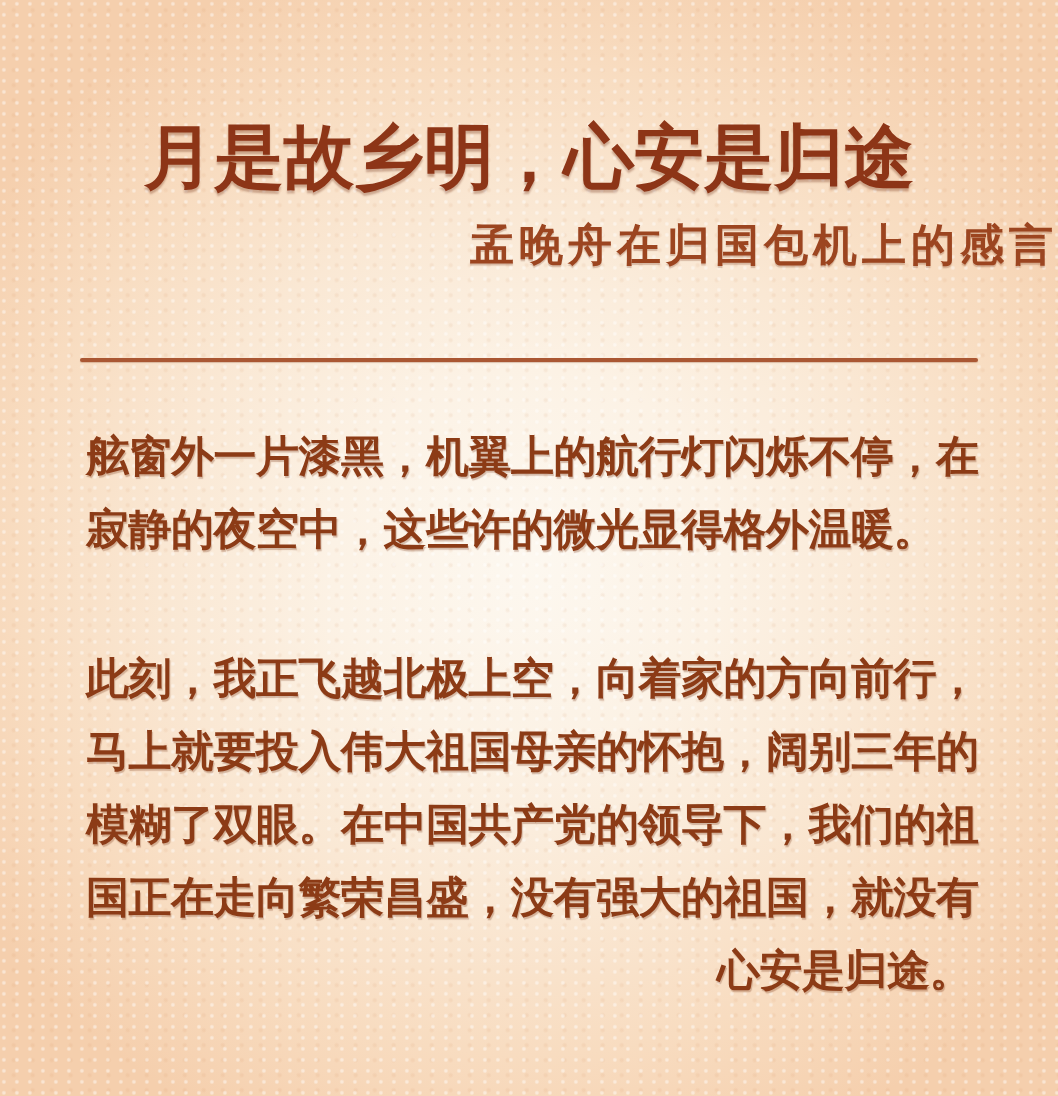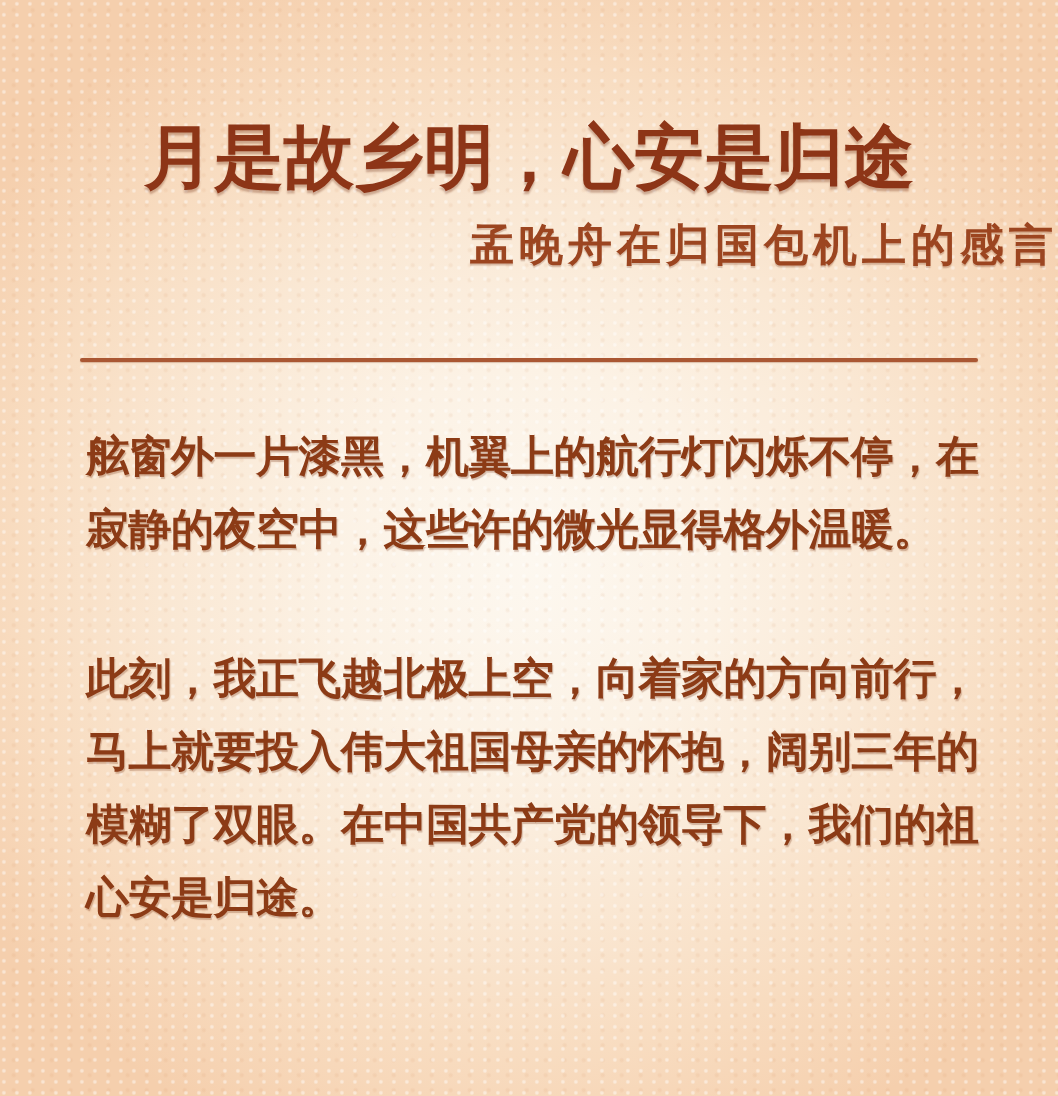--- a/index.html
+++ b/index.html
@@ -62,20 +62,21 @@
     margin: 0 auto;
   }
   .paragraph {
     margin: 8px;
   }
   .paragraph.first {
     margin-top: 58px;
   }
   .paragraph.second {
     margin-top: 76px;
+    text-align: right;
   }
   .body-line {
     font-size: 43px;
     line-height: 73px;
     font-weight: bold;
     letter-spacing: -0.5px;
     color: #8c3b16;
     text-shadow: 1px 2px 1px rgba(110, 40, 8, 0.28);
     white-space: nowrap;
   }
@@ -95,17 +96,18 @@
 
     <div class="paragraph first">
       <div class="body-line">舷窗外一片漆黑，机翼上的航行灯闪烁不停，在</div>
       <div class="body-line">寂静的夜空中，这些许的微光显得格外温暖。</div>
     </div>
 
     <div class="paragraph second">
       <div class="body-line">此刻，我正飞越北极上空，向着家的方向前行，</div>
       <div class="body-line">马上就要投入伟大祖国母亲的怀抱，阔别三年的</div>
       <div class="body-line">模糊了双眼。在中国共产党的领导下，我们的祖</div>
+      <div class="body-line">国正在走向繁荣昌盛，没有强大的祖国，就没有</div>
       <div class="body-line">心安是归途。</div>
     </div>
 
   </div>
 </div>
 
 </body></html>

